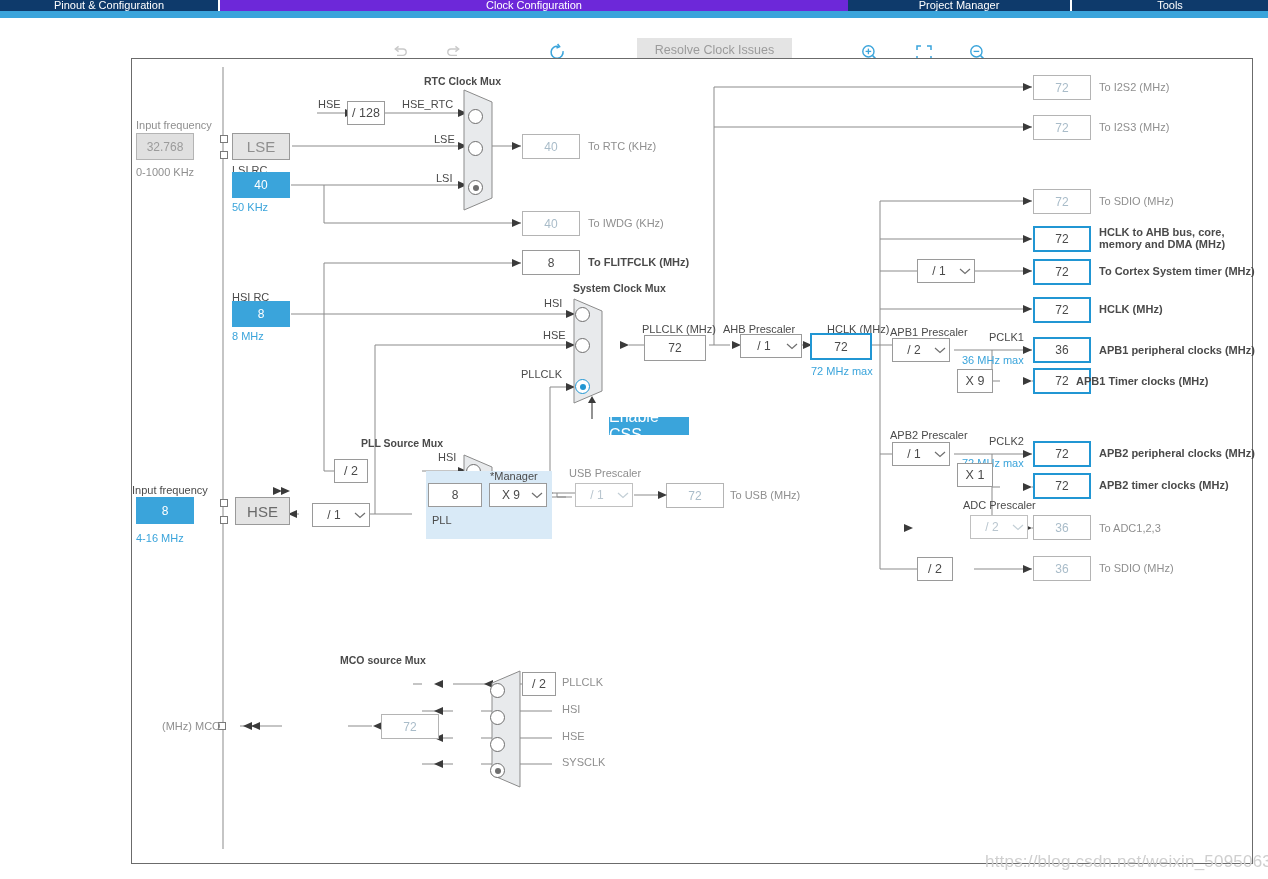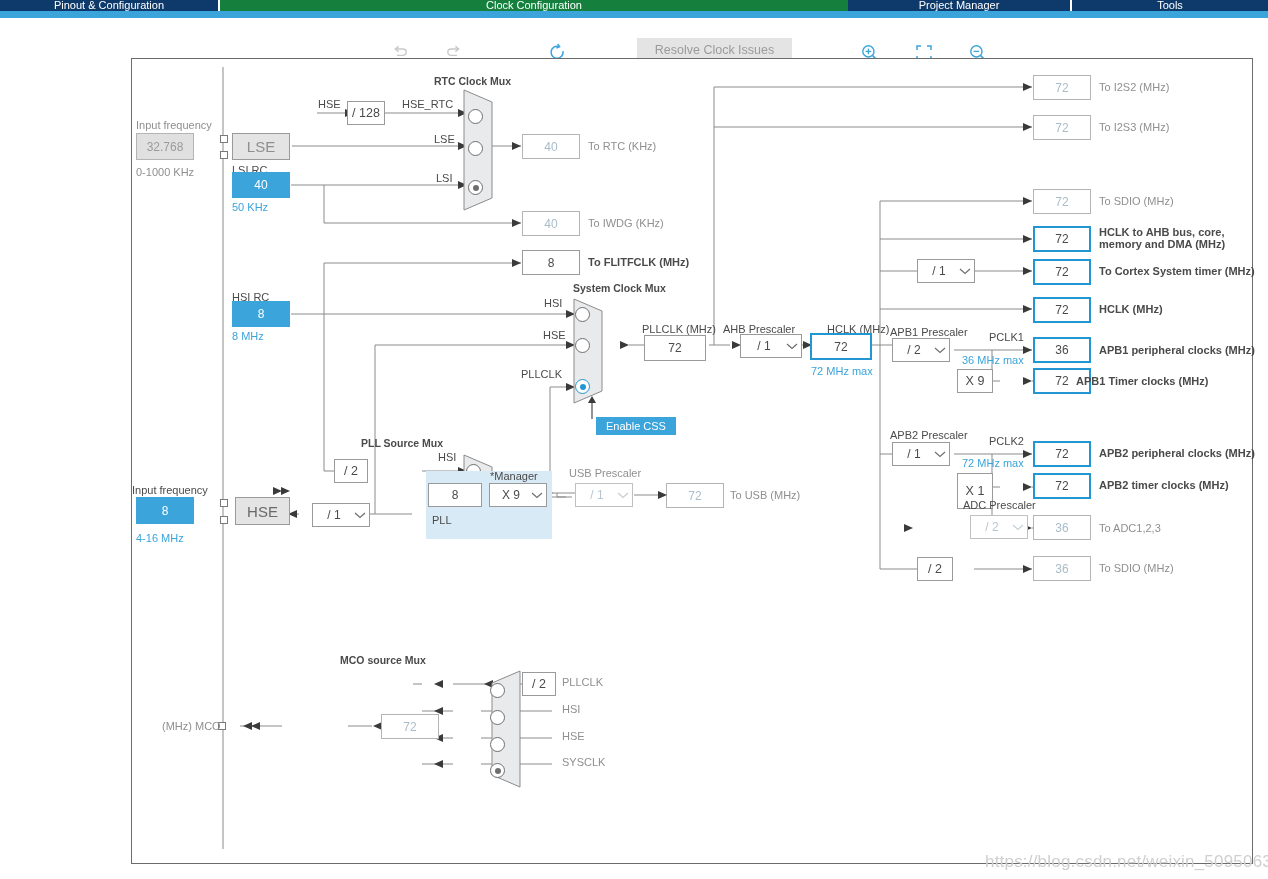--- a/index.html
+++ b/index.html
@@ -6,21 +6,21 @@
   body{
     width:1268px;height:879px;position:relative;overflow:hidden;
     background:#ffffff;
     font-family:"Liberation Sans","DejaVu Sans",sans-serif;
     -webkit-font-smoothing:antialiased;
   }
   
   #tabstrip{position:absolute;left:0;top:0;width:1268px;height:11px;background:#0e3a6b;display:flex;}
   .tab{height:11px;overflow:hidden;font-size:11px;color:#ffffff;line-height:11px;white-space:nowrap;
        text-align:center;background:#0e3a6b;}
-  .tab.active{background:#15803d;}
+  .tab.active{background:#6d28d9;}
   .tabsep{width:2px;height:11px;background:#ffffff;}
   #bluebar{position:absolute;left:0;top:11px;width:1268px;height:7px;background:#3aa4db;}
 
   
   #toolbar{position:absolute;left:0;top:18px;width:1268px;height:33px;background:#ffffff;}
   .tbtn{position:absolute;top:22px;width:26px;height:26px;display:flex;align-items:center;justify-content:center;cursor:pointer;}
   #resolve-btn{position:absolute;left:637px;top:20px;width:155px;height:24px;background:#e4e4e4;
     color:#9b9b9b;font-size:12.5px;display:flex;align-items:center;justify-content:center;cursor:default;}
 
   
@@ -54,22 +54,22 @@
   .sel.dim .chev svg polyline{stroke:#c3cfd6;}
 
   
   .mbox{position:absolute;box-sizing:border-box;border:1px solid #9a9a9a;background:#ffffff;
         font-size:12.5px;color:#4a4a4a;display:flex;align-items:center;justify-content:center;}
 
   
   #pll-panel{position:absolute;border:0;background:#d9eaf7;}
 
   
-  #enable-css{position:absolute;background:#3aa4db;color:#ffffff;font-size:11px;
-     display:flex;align-items:center;justify-content:center;cursor:pointer;}
+  #enable-css{position:absolute;background:#3aa4db;color:#ffffff;font-size:16px;
+     display:flex;align-items:center;justify-content:center;cursor:pointer;margin-left:13px;}
 
   
   #wires{position:absolute;left:0;top:0;width:1120px;height:804px;pointer-events:none;}
 
   
   .mux{position:absolute;}
   .muxdot{position:absolute;border-radius:50%;box-sizing:border-box;border:1.4px solid #6f6f6f;background:#ffffff;}
   .muxdot.on{border-color:#2196d3;}
   .muxdot.on::after{content:"";position:absolute;left:50%;top:50%;width:6px;height:6px;margin:-3px 0 0 -3px;
       border-radius:50%;background:#2196d3;}
@@ -318,21 +318,21 @@
   <div class="vbox fill" style="left:4px;top:438px;width:58px;height:27px">8</div>
   <div class="lbl blue" style="left:4px;top:473px">4-16 MHz</div>
   <div class="pin" style="left:88px;top:440px"></div>
   <div class="pin" style="left:88px;top:457px"></div>
   <div class="vbox hsebox" style="left:103px;top:438px;width:55px;height:28px">HSE</div>
 
   <div class="lbl darkn" style="left:186px;top:39px">HSE</div>
   <div class="mbox" style="left:215px;top:42px;width:38px;height:24px">/ 128</div>
   <div class="lbl darkn" style="left:270px;top:39px">HSE_RTC</div>
 
-  <div class="lbl title" style="left:302px;top:16px">RTC Clock Mux</div>
+  <div class="lbl title" style="left:292px;top:16px">RTC Clock Mux</div>
   <div class="mux" style="left:330px;top:29px">
     <svg width="42" height="124" viewBox="0 0 42 124">
       <polygon points="2,2 30,14 30,110 2,122" fill="#e8eaec" stroke="#8b8b8b" stroke-width="1"></polygon>
     </svg>
   </div>
   <div class="muxdot" style="left:336px;top:50px;width:15px;height:15px"></div>
   <div class="muxdot" style="left:336px;top:82px;width:15px;height:15px"></div>
   <div class="muxdot ongrey" style="left:336px;top:121px;width:15px;height:15px"></div>
   <div class="lbl darkn" style="left:302px;top:74px">LSE</div>
   <div class="lbl darkn" style="left:304px;top:113px">LSI</div>
@@ -475,21 +475,21 @@
     <span class="chev">
       <svg width="12" height="8">
             <polyline points="1,2 6,6.5 11,2" fill="none" stroke="#6f6f6f" stroke-width="1.2"></polyline>
           </svg>
     </span>
   </div>
   <div class="lbl darkn" style="left:857px;top:376px">PCLK2</div>
   <div class="lbl blue" style="left:830px;top:398px">72 MHz max</div>
   <div class="vbox hl" style="left:901px;top:382px;width:58px;height:26px">72</div>
   <div class="lbl dark" style="left:967px;top:388px">APB2 peripheral clocks (MHz)</div>
-  <div class="mbox" style="left:825px;top:414px;width:36px;height:36px">X 1</div>
+  <div class="mbox" style="left:825px;top:404px;width:36px;height:24px">X 1</div>
   <div class="vbox hl" style="left:901px;top:414px;width:58px;height:26px">72</div>
   <div class="lbl dark" style="left:967px;top:420px">APB2 timer clocks (MHz)</div>
 
   <div class="lbl darkn" style="left:831px;top:440px">ADC Prescaler</div>
   <div class="sel dim" style="left:838px;top:456px;width:58px;height:24px">
     <span class="sv">/ 2</span>
     <span class="chev">
       <svg width="12" height="8">
             <polyline points="1,2 6,6.5 11,2" fill="none" stroke="#c3cfd6" stroke-width="1.2"></polyline>
           </svg>

